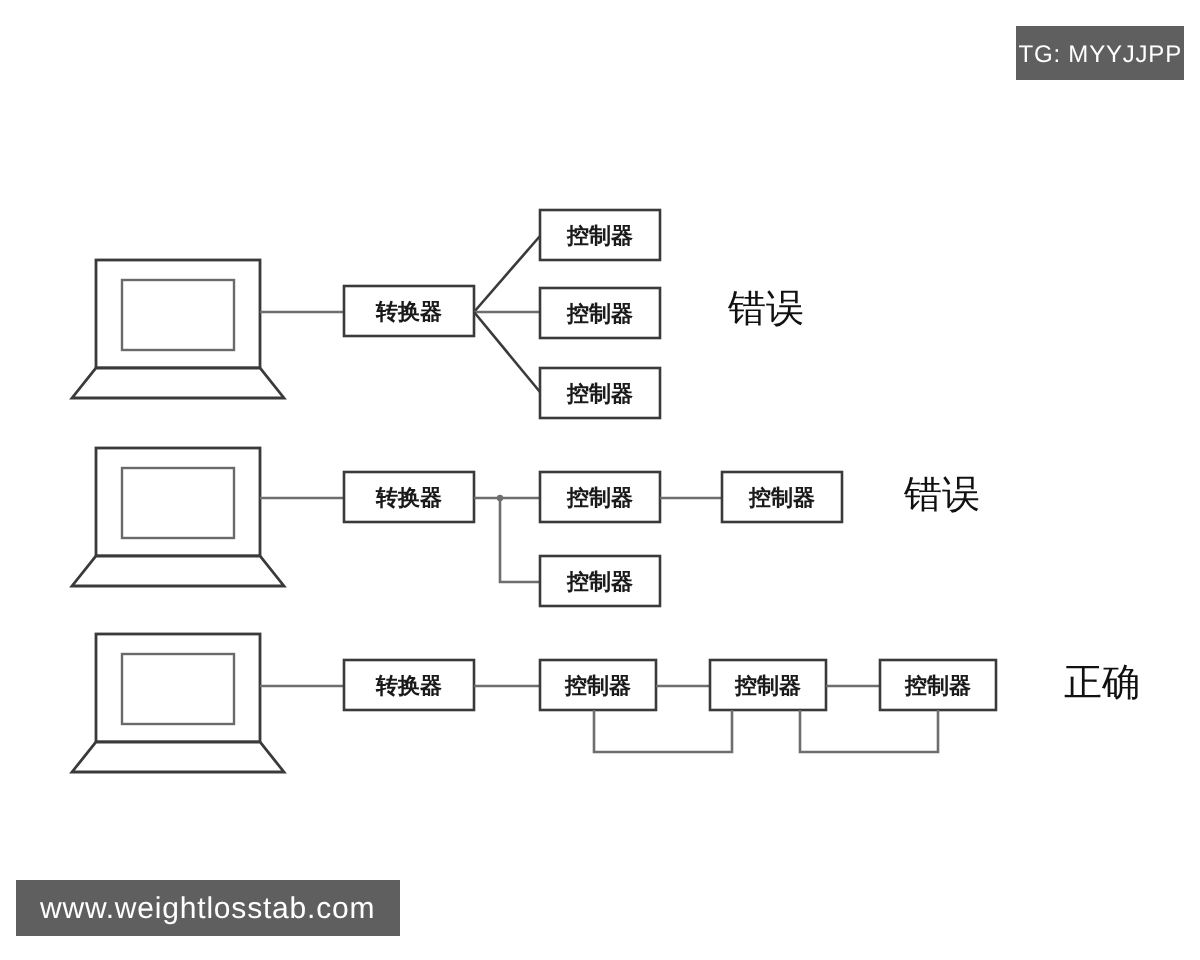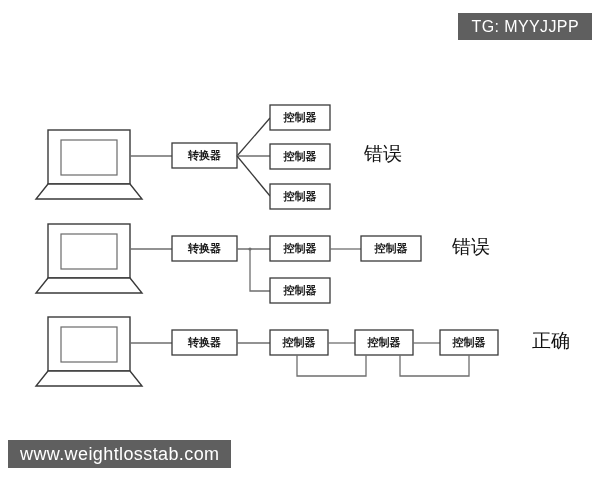--- a/index.html
+++ b/index.html
@@ -30,29 +30,29 @@
     display: flex;
     align-items: center;
     justify-content: center;
     letter-spacing: 0.4px;
     white-space: nowrap;
   }
   #tg-badge {
     right: 8px;
     top: 13px;
     height: 27px;
-    padding: 0 13px;
-    font-size: 16px;
+    padding: 0 1px;
+    font-size: 12px;
   }
   #site-watermark {
     left: 8px;
     top: 440px;
     height: 28px;
     padding: 0 12px;
-    font-size: 18px;
+    font-size: 15px;
   }
   .box-label {
     font-family: "Liberation Sans", "DejaVu Sans", sans-serif;
     font-size: 11px;
     font-weight: bold;
     fill: #1a1a1a;
     dominant-baseline: middle;
     text-anchor: middle;
   }
   .verdict-label {

